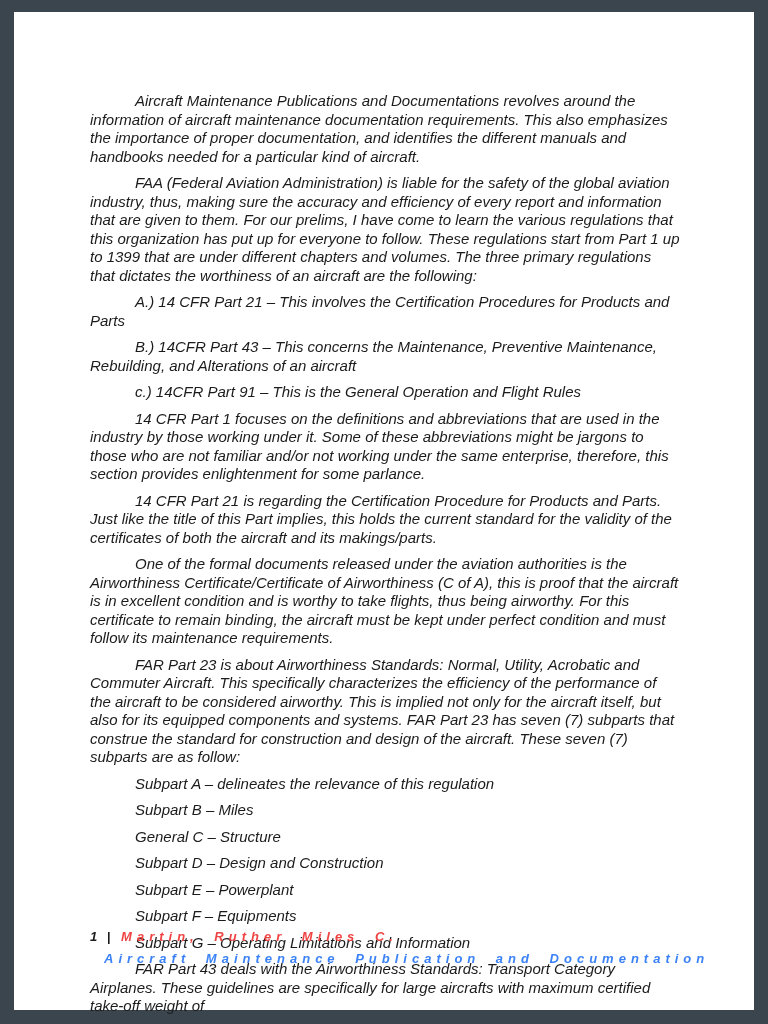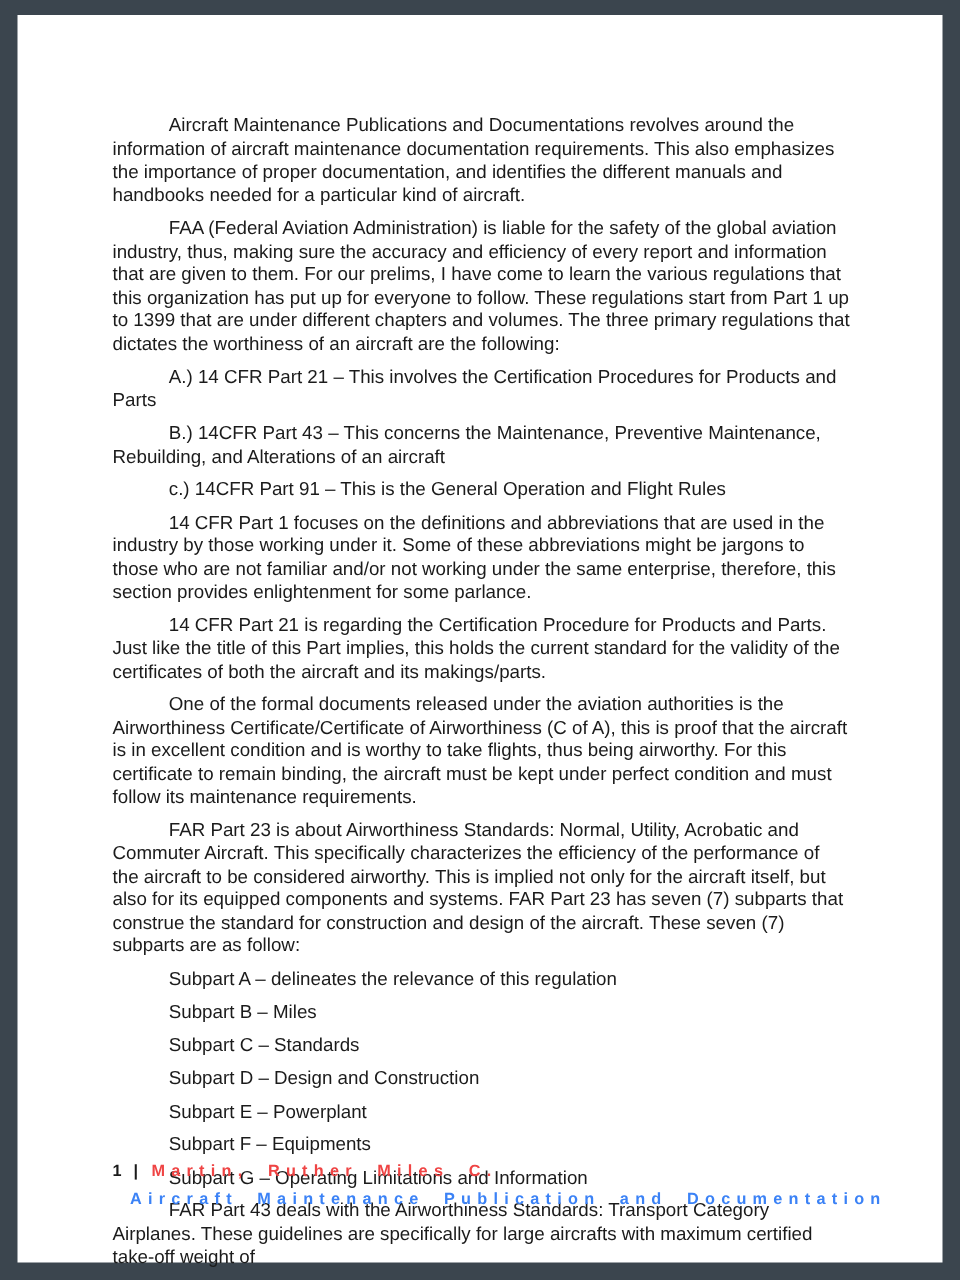--- a/index.html
+++ b/index.html
@@ -18,20 +18,21 @@
   }
   .paper {
     position: absolute;
     left: 14px;
     top: 12px;
     width: 740px;
     height: 998px;
     background: #ffffff;
     box-sizing: border-box;
     padding: 80px 74px 0 76px;
+    font-style: italic;
   }
   .content p {
     margin: 0 0 8px 0;
     font-size: 15px;
     line-height: 18.5px;
     color: #1b1b1b;
     text-indent: 45px;
     text-align: left;
   }
   .content p.subpart {
@@ -80,21 +81,21 @@
       <p>FAA (Federal Aviation Administration) is liable for the safety of the global aviation industry, thus, making sure the accuracy and efficiency of every report and information that are given to them. For our prelims, I have come to learn the various regulations that this organization has put up for everyone to follow. These regulations start from Part 1 up to 1399 that are under different chapters and volumes. The three primary regulations that dictates the worthiness of an aircraft are the following:</p>
       <p>A.) 14 CFR Part 21 – This involves the Certification Procedures for Products and Parts</p>
       <p>B.) 14CFR Part 43 – This concerns the Maintenance, Preventive Maintenance, Rebuilding, and Alterations of an aircraft</p>
       <p>c.) 14CFR Part 91 – This is the General Operation and Flight Rules</p>
       <p>14 CFR Part 1 focuses on the definitions and abbreviations that are used in the industry by those working under it. Some of these abbreviations might be jargons to those who are not familiar and/or not working under the same enterprise, therefore, this section provides enlightenment for some parlance.</p>
       <p>14 CFR Part 21 is regarding the Certification Procedure for Products and Parts. Just like the title of this Part implies, this holds the current standard for the validity of the certificates of both the aircraft and its makings/parts.</p>
       <p>One of the formal documents released under the aviation authorities is the Airworthiness Certificate/Certificate of Airworthiness (C of A), this is proof that the aircraft is in excellent condition and is worthy to take flights, thus being airworthy. For this certificate to remain binding, the aircraft must be kept under perfect condition and must follow its maintenance requirements.</p>
       <p>FAR Part 23 is about Airworthiness Standards: Normal, Utility, Acrobatic and Commuter Aircraft. This specifically characterizes the efficiency of the performance of the aircraft to be considered airworthy. This is implied not only for the aircraft itself, but also for its equipped components and systems. FAR Part 23 has seven (7) subparts that construe the standard for construction and design of the aircraft. These seven (7) subparts are as follow:</p>
       <p class="subpart">Subpart A – delineates the relevance of this regulation</p>
       <p class="subpart">Subpart B – Miles</p>
-      <p class="subpart">Subpart C – Standards</p>
+      <p class="subpart">General C – Structure</p>
       <p class="subpart">Subpart D – Design and Construction</p>
       <p class="subpart">Subpart E – Powerplant</p>
       <p class="subpart">Subpart F – Equipments</p>
       <p class="subpart">Subpart G – Operating Limitations and Information</p>
       <p>FAR Part 43 deals with the Airworthiness Standards: Transport Category Airplanes. These guidelines are specifically for large aircrafts with maximum certified take-off weight of</p>
     </div>
 
     <div class="footer">
       <div class="line1">
         <span class="pagenum">1 |</span>

